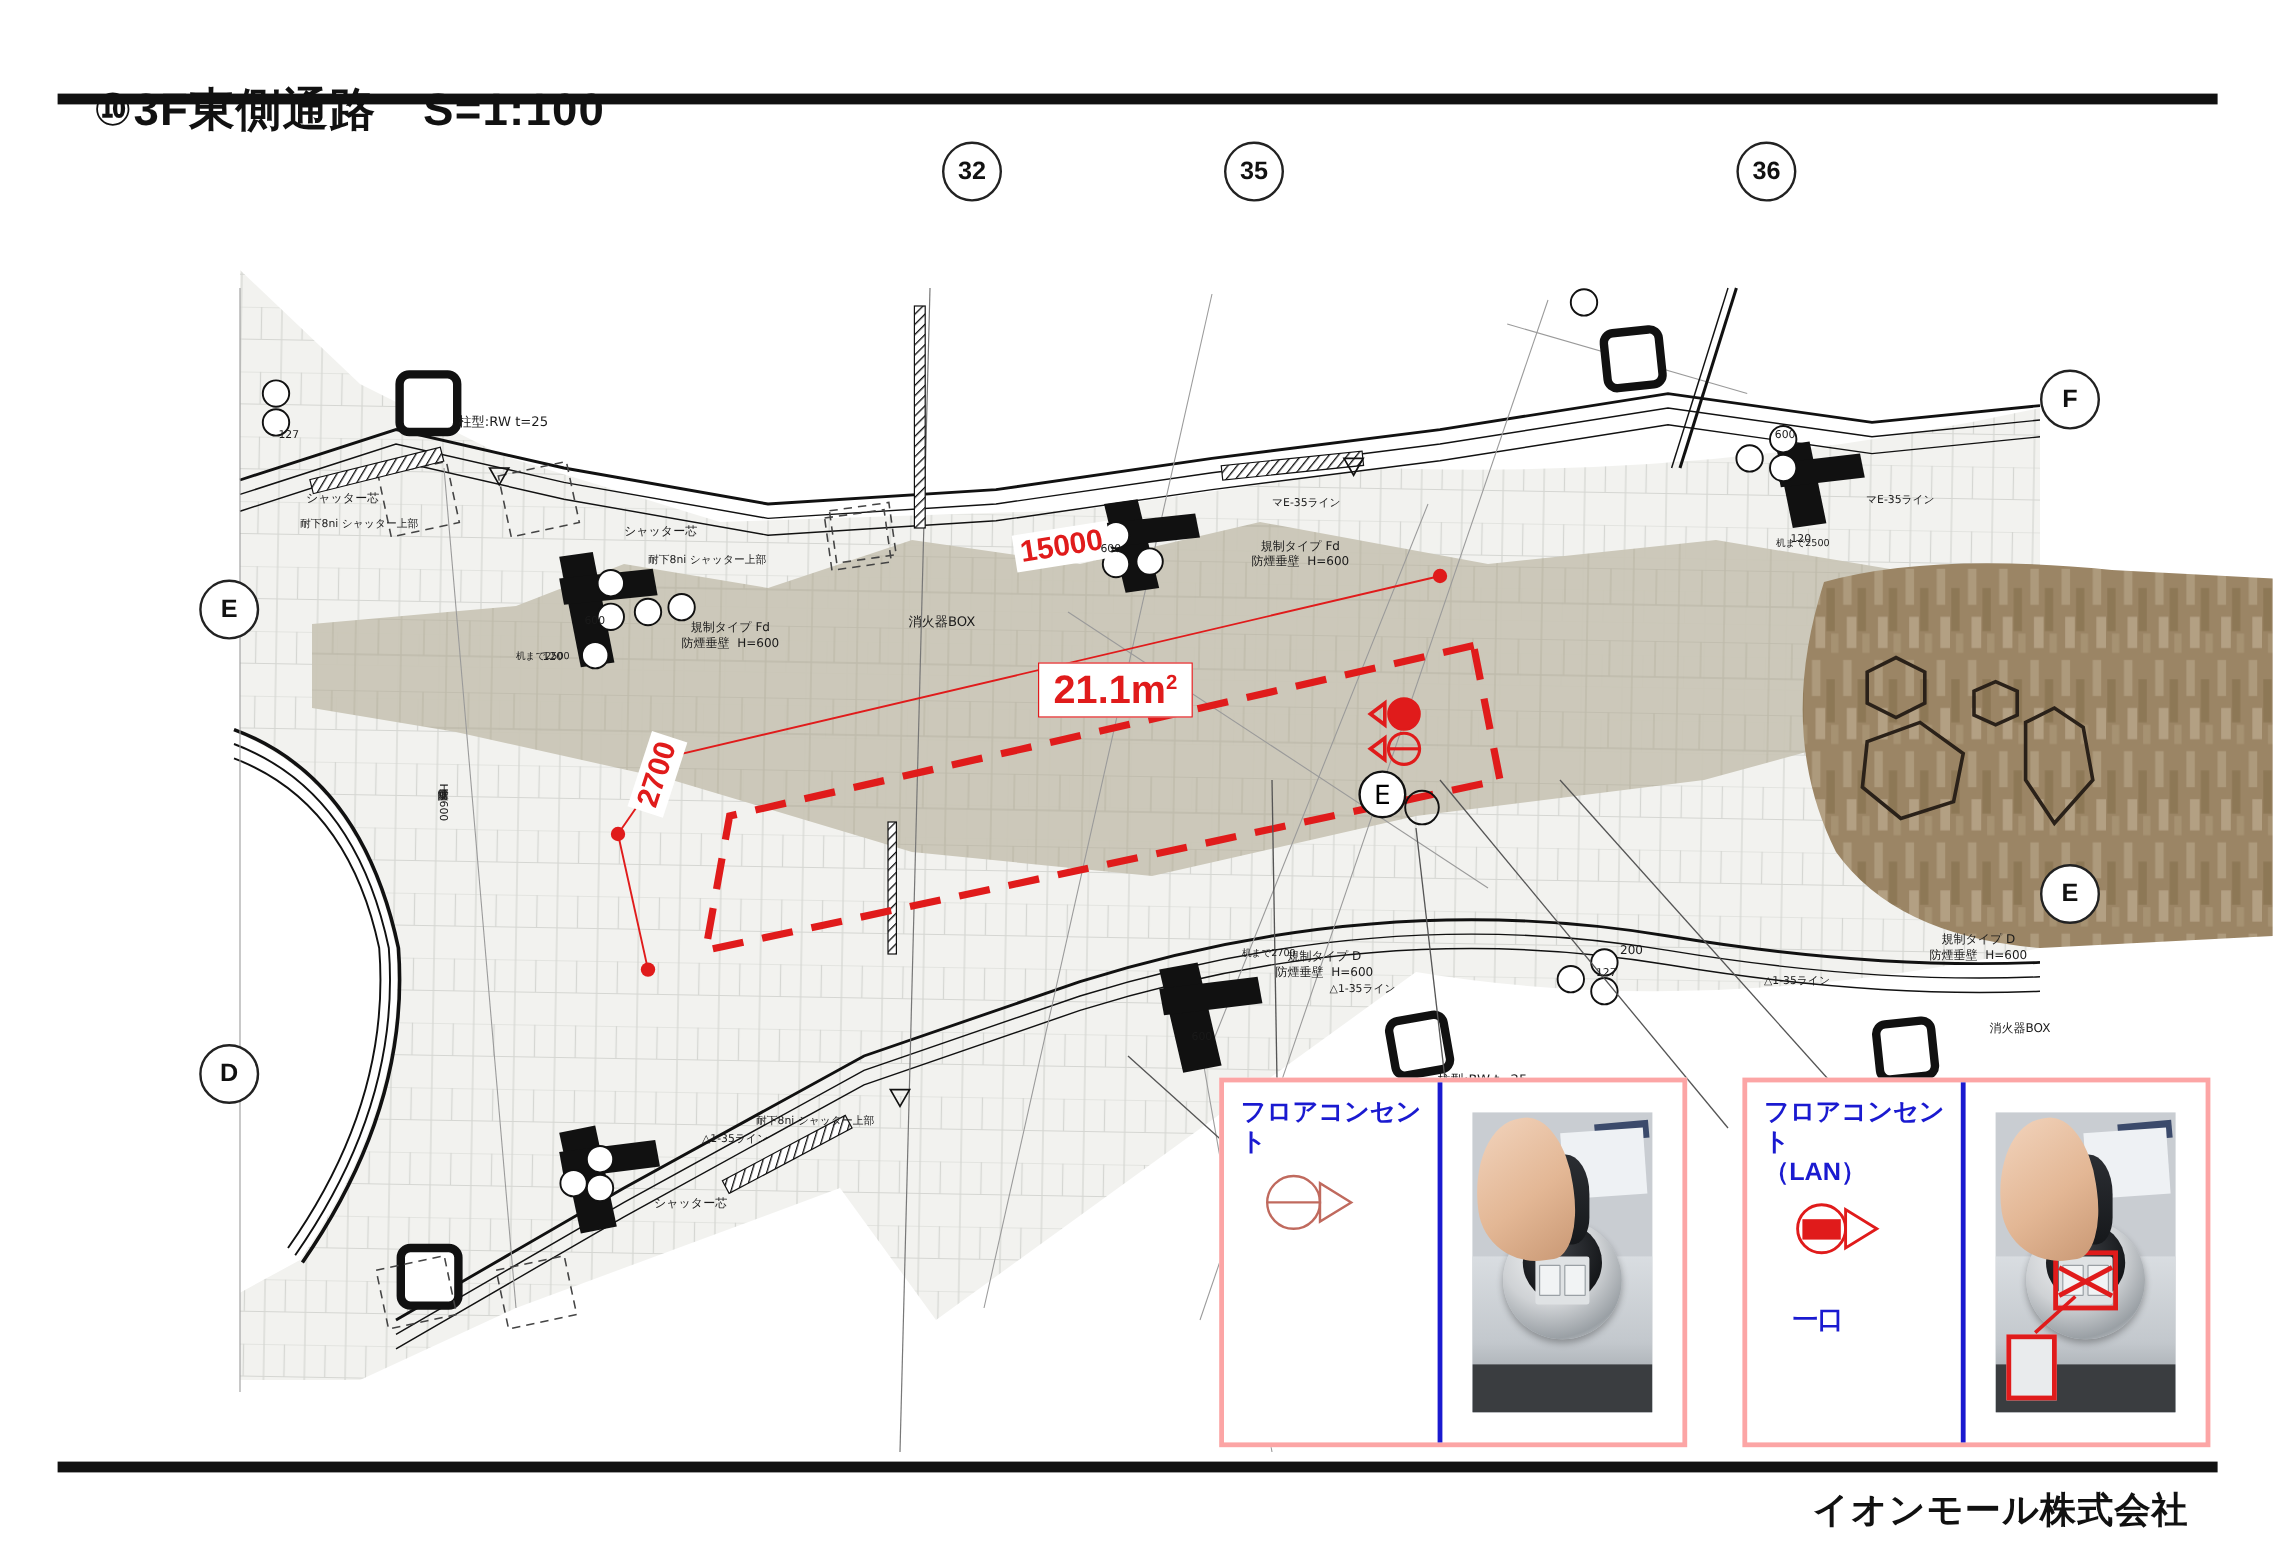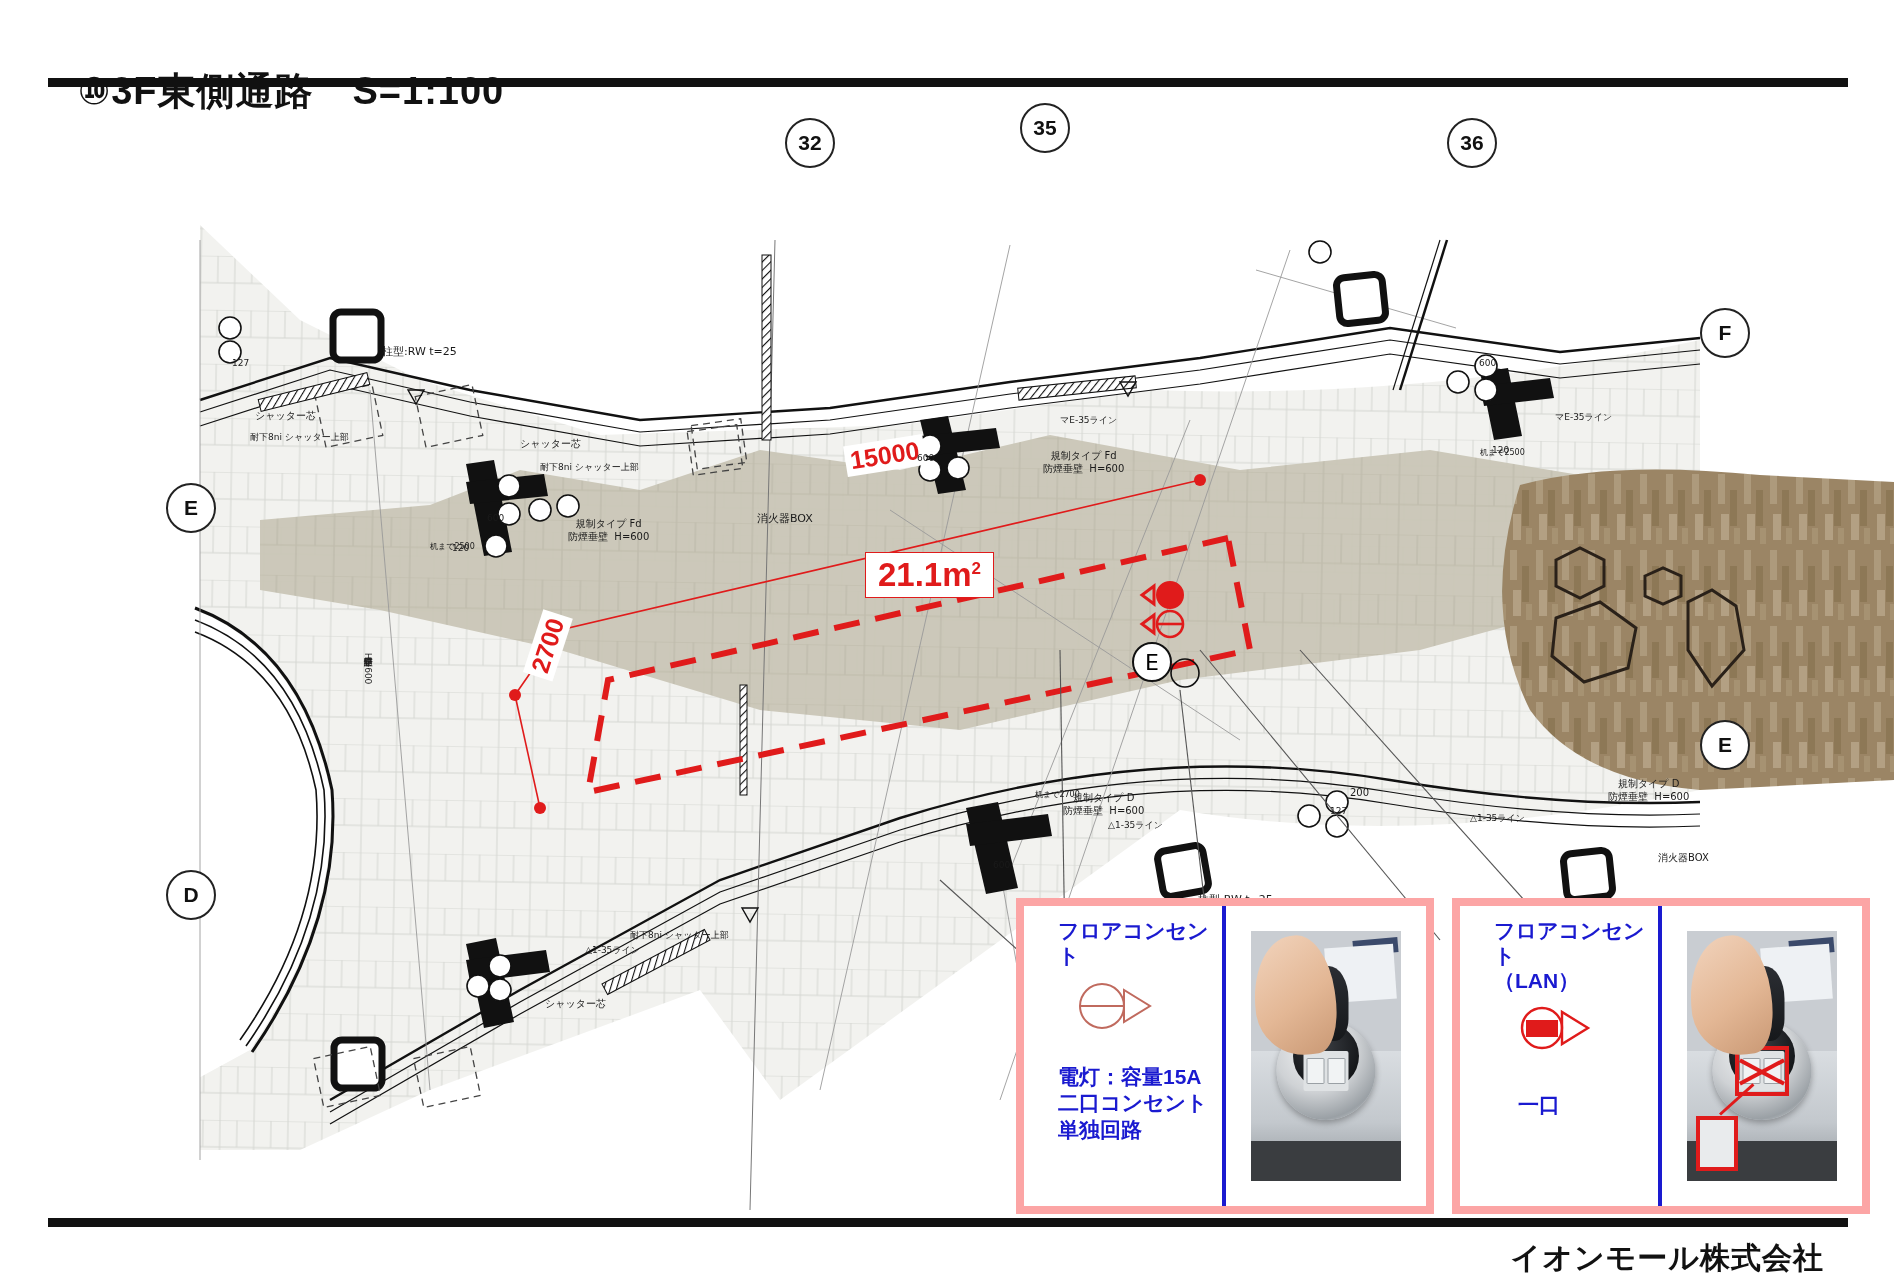--- a/index.html
+++ b/index.html
@@ -61,23 +61,22 @@
 
   
   .ann{
     position:absolute;font-size:11px;color:#1a1a1a;white-space:pre;
     font-family:"DejaVu Sans",sans-serif;line-height:1.25;text-align:center;
   }
   .ann.vert{writing-mode:vertical-rl;}
 
   
   .legendbox{
-    position:absolute;border:8px solid #fca5a5;background:#fff;
+    position:absolute;border:4px solid #fca5a5;background:#fff;
     display:flex;
-    padding-left:20px;
   }
   .legend-left-cell{
     width:182px;border-right:4px solid #1a1ad0;
     padding:12px 0 0 14px;box-sizing:border-box;position:relative;
   }
   .legend-right-cell{
     flex:1;display:flex;align-items:center;justify-content:center;
   }
   .legend-title{
     color:#1a1ad0;font-size:21px;font-weight:700;line-height:1.2;
@@ -374,21 +373,21 @@
     <path d="M1200 560 L1440 850"></path>
     <path d="M1300 560 L1560 850"></path>
     <path d="M940 790 L1040 880"></path>
   </g>
 </svg>
 </div>
 
 <div class="bubble round" style="left:785px;top:118px;">
   <span>32</span>
 </div>
-<div class="bubble round" style="left:1020px;top:103px;">
+<div class="bubble round" style="left:1020px;top:118px;">
   <span>35</span>
 </div>
 <div class="bubble round" style="left:1447px;top:118px;text-align:center;">
   <span>36</span>
 </div>
 <div class="bubble round" style="left:166px;top:483px;">
   <span>E</span>
 </div>
 <div class="bubble round" style="left:166px;top:870px;">
   <span>D</span>
@@ -444,23 +443,20 @@
   </div>
 
 <div class="legendbox" style="left:1016px;top:898px;width:382px;height:300px;">
   <div class="legend-left-cell">
     <div class="legend-title">フロアコンセント</div>
     <svg class="legend-symbol" style="left:26px;top:70px;" width="120" height="60" viewBox="0 0 120 60">
       <circle cx="32" cy="30" r="22" fill="none" stroke="#c06a5e" stroke-width="2"></circle>
       <line x1="10" y1="30" x2="54" y2="30" stroke="#c06a5e" stroke-width="2"></line>
       <polygon points="54,14 54,46 80,30" fill="none" stroke="#c06a5e" stroke-width="2"></polygon>
     </svg>
-    <div class="legend-sub" style="top:158px;">電灯：容量15A
-二口コンセント
-単独回路</div>
   </div>
   <div class="legend-right-cell">
     <div class="photo" style="width:150px;height:250px;">
       <div class="desk"></div>
       <div class="deskdark"></div>
       <div class="paper2"></div>
       <div class="paper"></div>
       <div class="plate"></div>
       <div class="well"></div>
       <div class="outlet">

